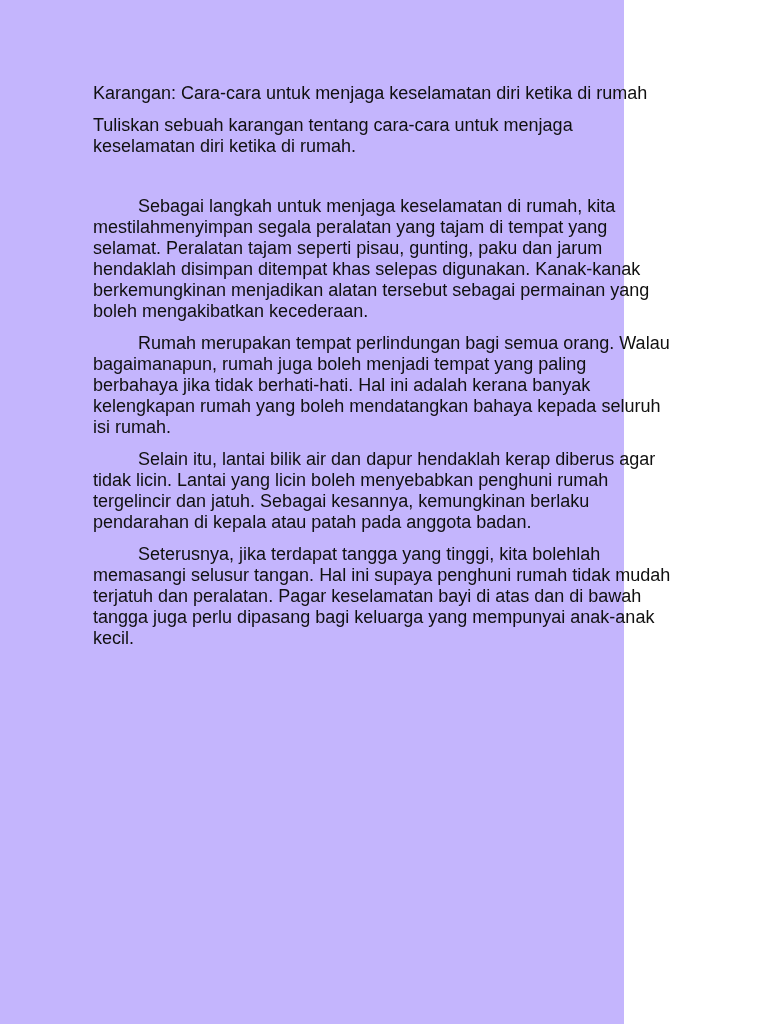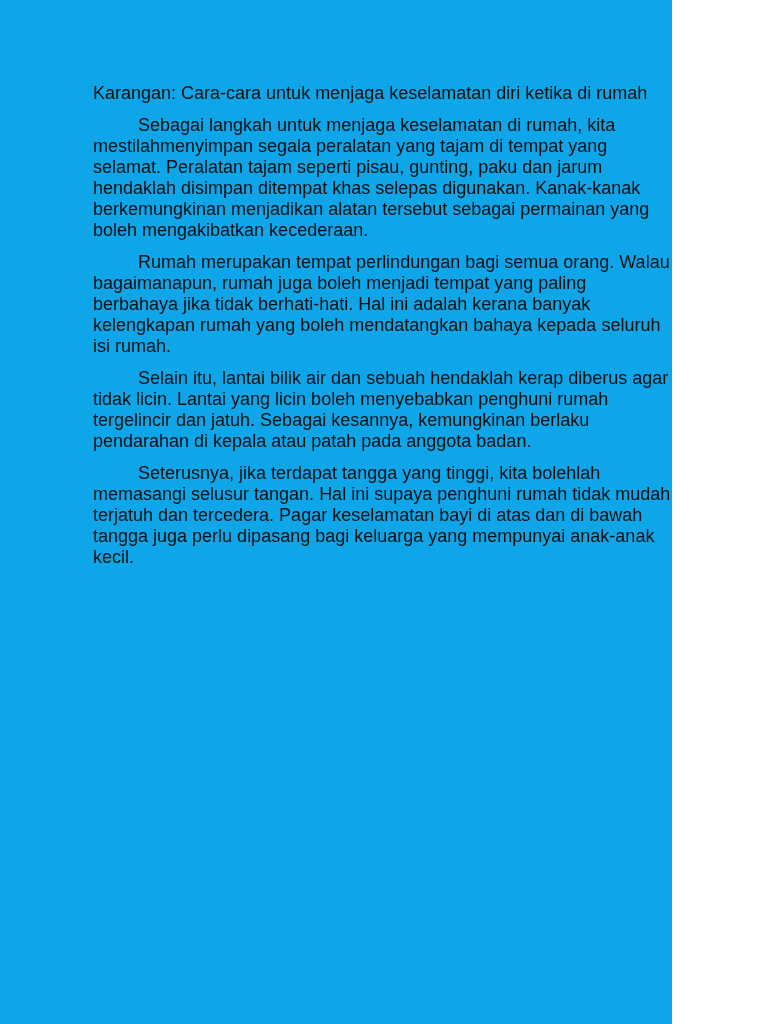--- a/index.html
+++ b/index.html
@@ -7,23 +7,23 @@
     padding: 0;
   }
   body {
     width: 768px;
     height: 1024px;
     background: #ffffff;
     overflow: hidden;
   }
   .page {
     position: relative;
-    width: 672px;
+    width: 624px;
     height: 1024px;
-    background: #0ea5e9;
+    background: #c4b5fd;
   }
   .content {
     position: absolute;
     left: 93px;
     top: 83px;
     width: 622px;
     font-family: "Liberation Sans", "DejaVu Sans", sans-serif;
     font-size: 18px;
     line-height: 21px;
     color: #101010;
@@ -42,41 +42,43 @@
 </style>
 </head>
 <body>
 
 <div class="page">
   <div class="content">
 
     <p>Karangan: Cara-cara untuk menjaga keselamatan diri ketika di rumah</p>
 
 
+    <p class="gap-after">Tuliskan sebuah karangan tentang cara-cara untuk menjaga
+keselamatan diri ketika di rumah.</p>
 
     <p class="para">Sebagai langkah untuk menjaga keselamatan di rumah, kita
 mestilahmenyimpan segala peralatan yang tajam di tempat yang
 selamat. Peralatan tajam seperti pisau, gunting, paku dan jarum
 hendaklah disimpan ditempat khas selepas digunakan. Kanak-kanak
 berkemungkinan menjadikan alatan tersebut sebagai permainan yang
 boleh mengakibatkan kecederaan.</p>
 
     <p class="para">Rumah merupakan tempat perlindungan bagi semua orang. Walau
 bagaimanapun, rumah juga boleh menjadi tempat yang paling
 berbahaya jika tidak berhati-hati. Hal ini adalah kerana banyak
 kelengkapan rumah yang boleh mendatangkan bahaya kepada seluruh
 isi rumah.</p>
 
-    <p class="para">Selain itu, lantai bilik air dan sebuah hendaklah kerap diberus agar
+    <p class="para">Selain itu, lantai bilik air dan dapur hendaklah kerap diberus agar
 tidak licin. Lantai yang licin boleh menyebabkan penghuni rumah
 tergelincir dan jatuh. Sebagai kesannya, kemungkinan berlaku
 pendarahan di kepala atau patah pada anggota badan.</p>
 
 
     <p class="para">Seterusnya, jika terdapat tangga yang tinggi, kita bolehlah
 memasangi selusur tangan. Hal ini supaya penghuni rumah tidak mudah
-terjatuh dan tercedera. Pagar keselamatan bayi di atas dan di bawah
+terjatuh dan peralatan. Pagar keselamatan bayi di atas dan di bawah
 tangga juga perlu dipasang bagi keluarga yang mempunyai anak-anak
 kecil.</p>
 
 
   </div>
 </div>
 
 </body></html>

